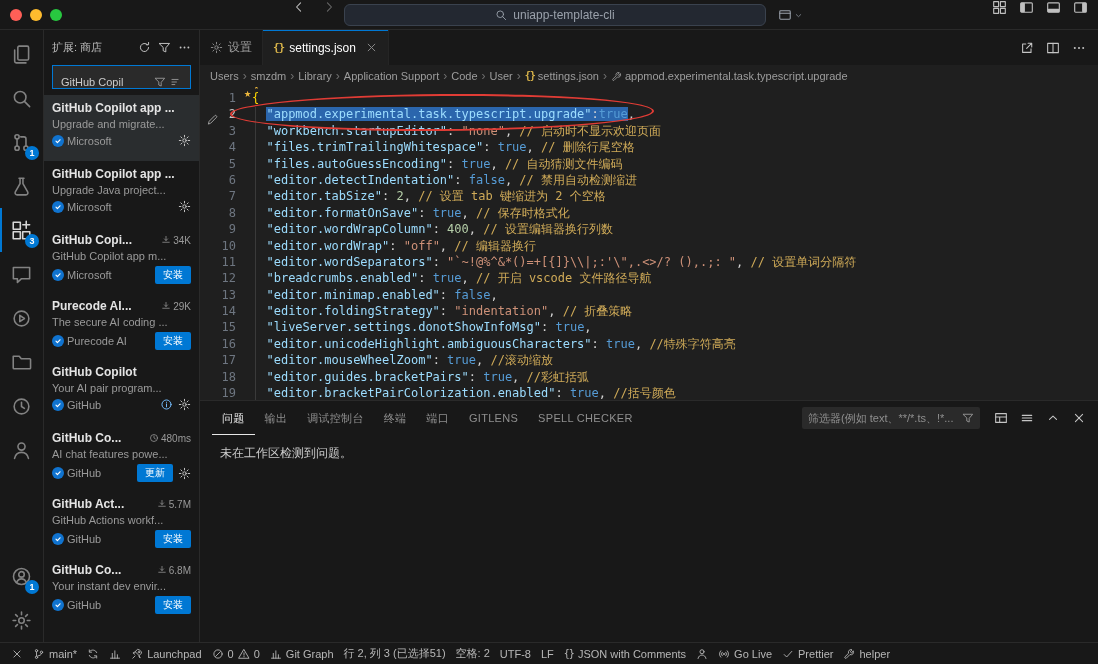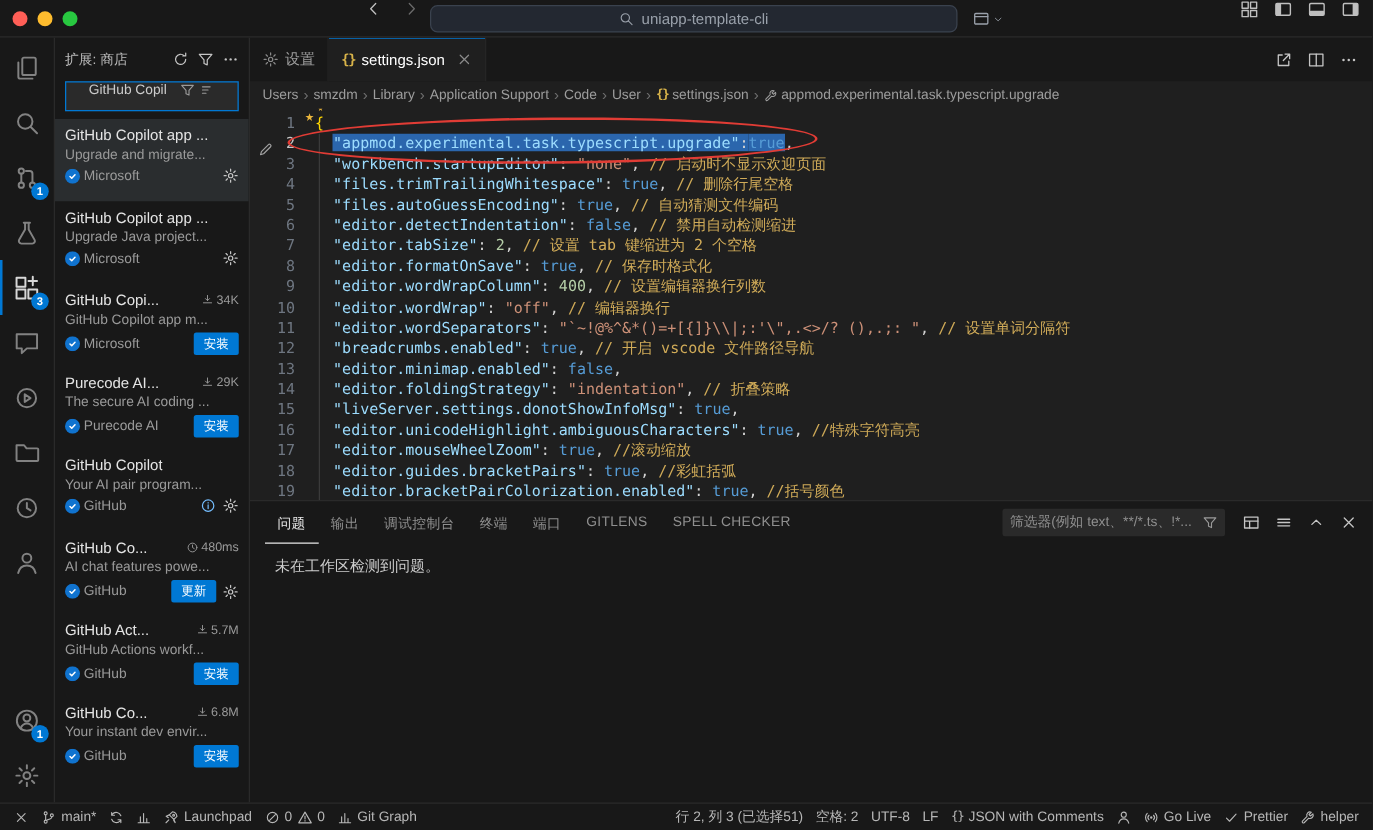--- a/index.html
+++ b/index.html
@@ -30,28 +30,28 @@
   .ab-item{height:44px;display:flex;align-items:center;justify-content:center;color:#828282;position:relative;font-size:21px}
   .ab-item.active{color:#d7d7d7;box-shadow:inset 2px 0 0 var(--accent)}
   .ab-badge{position:absolute;right:4px;bottom:4px;min-width:14px;height:14px;border-radius:8px;background:var(--accent);color:#fff;font-size:9px;font-weight:700;display:flex;align-items:center;justify-content:center;padding:0 3px}
   .ab-spacer{flex:1}
 
   .sidebar{width:156px;flex:none;background:#181818;border-right:1px solid #2a2a2a;display:flex;flex-direction:column;min-height:0}
   .sidebar-header{height:35px;flex:none;display:flex;align-items:center;padding:0 8px;gap:24px}
   .sidebar-title{font-size:11px;color:#bbb;flex:1;white-space:nowrap;overflow:hidden}
   .hdr-icons{display:flex;gap:7px;color:#c5c5c5;font-size:13px}
   .ext-search{padding:0 8px 6px;flex:none}
-  .ext-search-box{height:24px;background:#2a2a2a;border:1px solid var(--accent);display:flex;align-items:flex-start;padding:0 18px;gap:3px}
+  .ext-search-box{height:24px;background:#2a2a2a;border:1px solid var(--accent);display:flex;align-items:flex-end;padding:0 8px;gap:3px}
   .ext-search-input{flex:1;min-width:0;background:transparent;border:none;outline:none;color:#ccc;font-size:11px;font-family:inherit}
   #search-box-icons{display:flex;gap:4px;color:#9a9a9a;font-size:12px}
   .ext-list{flex:1;overflow:hidden}
   .ext-item{height:66px;padding:6px 8px 0;position:relative}
   .ext-item.selected{background:#2a2d2f}
   .ext-row1{display:flex;align-items:center}
-  .ext-name{font-size:12px;font-weight:400;color:#e4e4e4;white-space:nowrap;overflow:hidden;flex:0 1 auto}
+  .ext-name{font-size:12px;font-weight:700;color:#e4e4e4;white-space:nowrap;overflow:hidden;flex:0 1 auto}
   .ext-metric{margin-left:auto;padding-left:4px;font-size:10px;color:#9a9a9a;display:flex;align-items:center;gap:2px;flex:none}
   .ext-desc{font-size:11px;color:#9a9a9a;white-space:nowrap;overflow:hidden;margin-top:3px}
   .ext-row3{display:flex;align-items:center;margin-top:4px;gap:5px}
   .verified{width:12px;height:12px;flex:none;border-radius:50%;background:#1073cf;display:inline-flex;align-items:center;justify-content:center}
   .verified svg{width:8px;height:8px}
   .ext-pub{font-size:11px;color:#9a9a9a;display:flex;align-items:center;gap:3px;flex:1;min-width:0;white-space:nowrap;overflow:hidden}
   .ext-actions{display:flex;align-items:center;gap:5px;color:#c5c5c5;font-size:13px;flex:none}
   .btn-install{background:var(--accent);color:#fff;font-size:10px;padding:2px 8px;border-radius:2px;border:none;font-family:inherit}
   .ext-actions .info{color:#75beff}
 
@@ -94,21 +94,21 @@
   .panel-tab{padding:0 10px;display:flex;align-items:center;font-size:11px;color:#8f8f8f;letter-spacing:.3px;white-space:nowrap}
   .panel-tab.active{color:#e7e7e7;box-shadow:inset 0 -1px 0 #e7e7e7}
   .panel-filter{margin-left:auto;width:178px;height:22px;flex:none;background:#2a2a2a;border-radius:2px;display:flex;align-items:center;padding:0 6px;gap:4px}
   .panel-filter input{flex:1;min-width:0;background:transparent;border:0;outline:0;color:#ccc;font-size:11px;font-family:inherit}
   .panel-filter input::placeholder{color:#8f8f8f}
   .panel-filter .ico{color:#9a9a9a;font-size:12px}
   .panel-actions{display:flex;align-items:center;gap:12px;margin-left:14px;color:#c5c5c5;font-size:14px}
   .panel-content{flex:1;padding:10px 20px;font-size:12px;color:#ccc}
 
   
-  .statusbar{height:22px;flex:none;background:#181818;border-top:1px solid #2a2a2a;display:flex;align-items:center;justify-content:space-between;font-size:11px;color:#b7b7b7;padding:0 6px}
+  .statusbar{height:22px;flex:none;background:#181818;border-top:1px solid #2a2a2a;display:flex;align-items:center;font-size:11px;color:#b7b7b7;padding:0 6px}
   .sb-group{display:flex;align-items:center;height:100%}
   .sb-item{display:flex;align-items:center;gap:4px;padding:0 5px;height:100%;white-space:nowrap}
   .sb-item .ico{font-size:12px}
   .statusbar .braces-ico{color:inherit;font-weight:400;font-size:10px}
 </style>
 </head>
 <body>
 
 <div class="window" data-interactable="false">
   <header class="titlebar" data-interactable="false">

